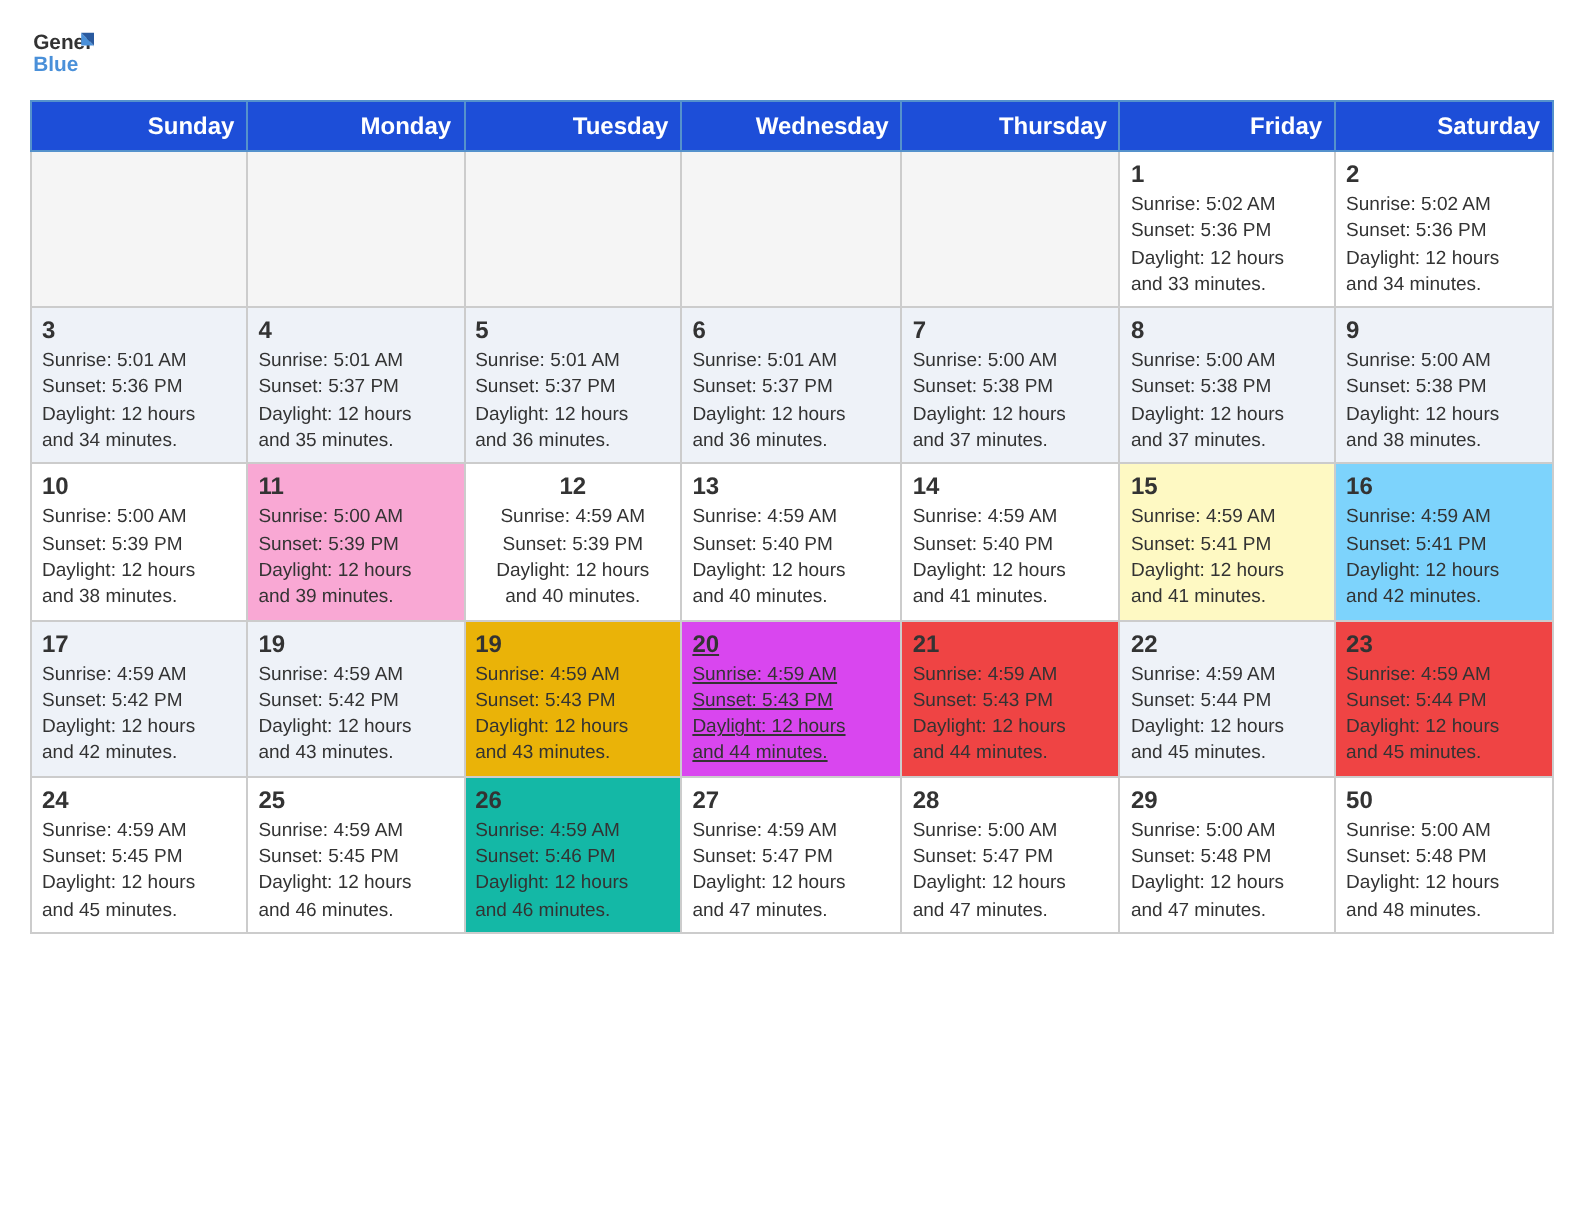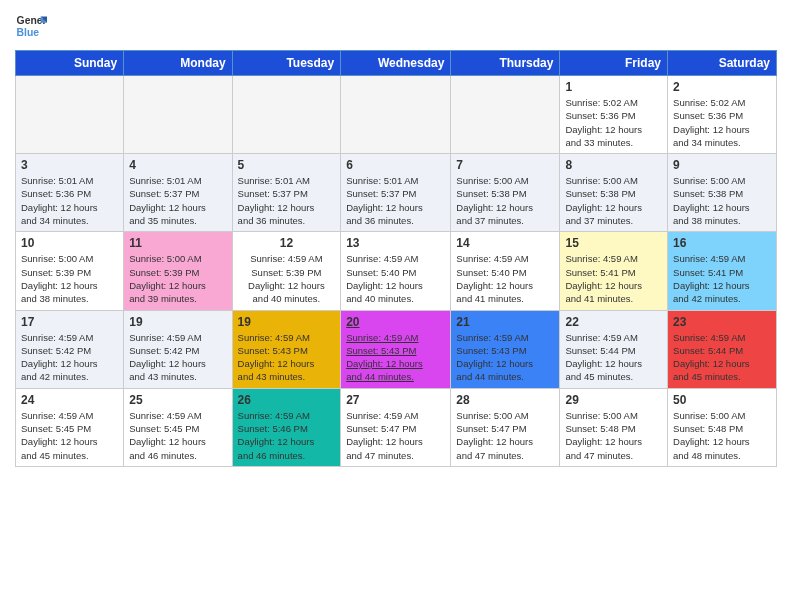--- a/index.html
+++ b/index.html
@@ -206,21 +206,21 @@
             <div class="day-info">Sunrise: 4:59 AM<br>Sunset: 5:42 PM<br>Daylight: 12 hours<br>and 43 minutes.</div>
           </td>
           <td style="background: #eab308;">
             <span class="day-num">19</span>
             <div class="day-info">Sunrise: 4:59 AM<br>Sunset: 5:43 PM<br>Daylight: 12 hours<br>and 43 minutes.</div>
           </td>
           <td style="background: #d946ef; text-decoration: underline;">
             <span class="day-num">20</span>
             <div class="day-info">Sunrise: 4:59 AM<br>Sunset: 5:43 PM<br>Daylight: 12 hours<br>and 44 minutes.</div>
           </td>
-          <td style="background: #3b82f6; margin-left: 36px;">
+          <td style="background: #ef4444; margin-left: 36px;">
             <span class="day-num">21</span>
             <div class="day-info">Sunrise: 4:59 AM<br>Sunset: 5:43 PM<br>Daylight: 12 hours<br>and 44 minutes.</div>
           </td>
           <td style="background: rgb(238, 242, 248);">
             <span class="day-num">22</span>
             <div class="day-info">Sunrise: 4:59 AM<br>Sunset: 5:44 PM<br>Daylight: 12 hours<br>and 45 minutes.</div>
           </td>
           <td style="background: #ef4444;">
             <span class="day-num">23</span>
             <div class="day-info">Sunrise: 4:59 AM<br>Sunset: 5:44 PM<br>Daylight: 12 hours<br>and 45 minutes.</div>

